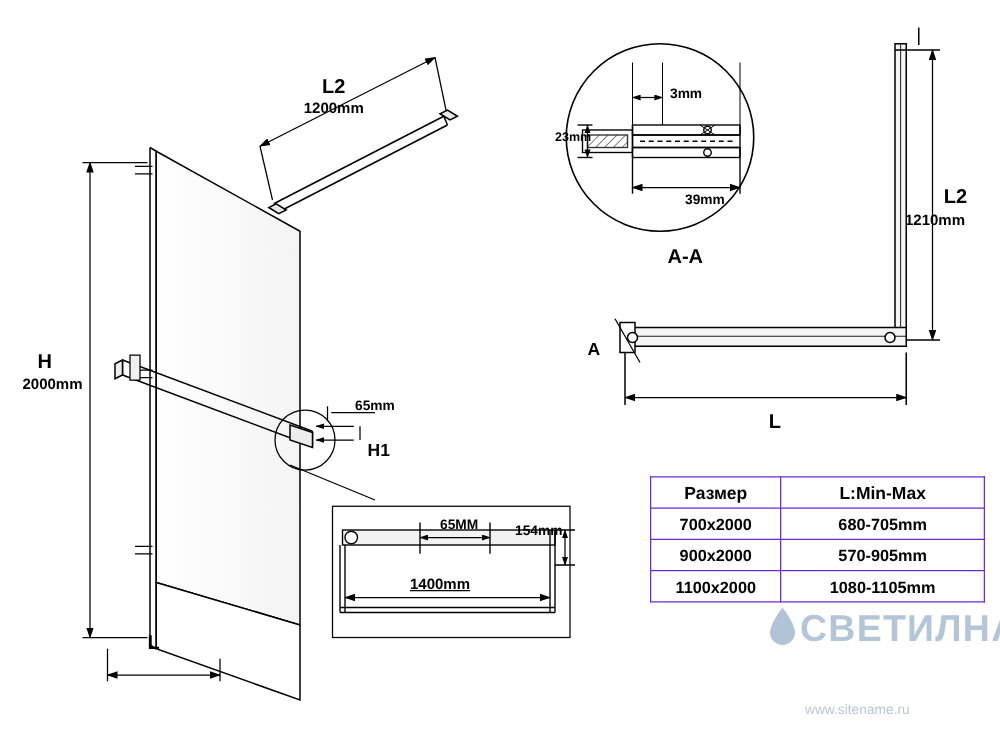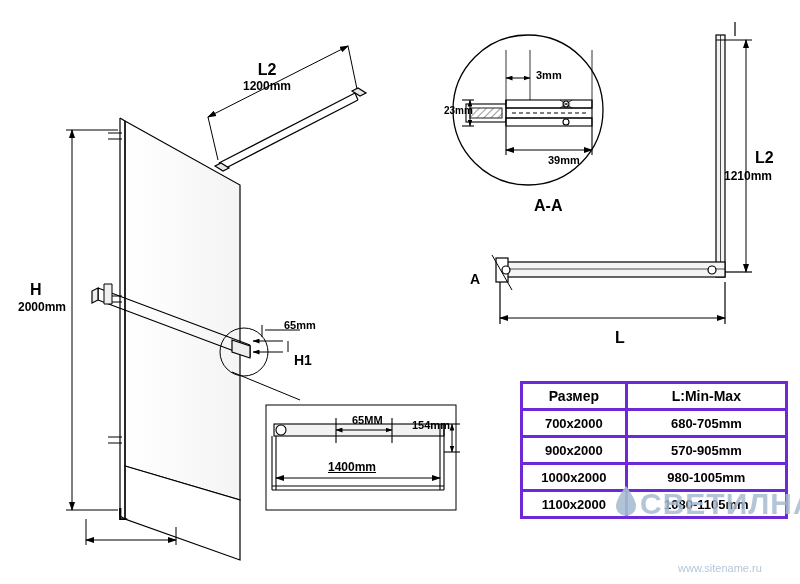--- a/index.html
+++ b/index.html
@@ -45,21 +45,21 @@
   
   #size-table {
     position: absolute;
     left: 520px;
     top: 381px;
     width: 268px;
     border-collapse: collapse;
     background: transparent;
   }
   #size-table td, #size-table th {
-    border: 3px solid #6d28d9;
+    border: 1px solid #6d28d9;
     height: 24px;
     text-align: center;
     font-family: "Liberation Sans", sans-serif;
     font-size: 13px;
     font-weight: bold;
     color: #000000;
     padding: 0;
   }
   #size-table th {
     font-size: 14px;
@@ -77,21 +77,21 @@
   }
   #wm-main {
     left: 640px;
     top: 487px;
     font-size: 30px;
     font-weight: bold;
     letter-spacing: 1px;
     color: #a8bcd2;
   }
   #wm-sub {
-    left: 678px;
+    left: 644px;
     top: 562px;
     font-size: 11px;
     color: #a8bcd2;
   }
   #wm-drop {
     position: absolute;
     left: 614px;
     top: 485px;
     width: 24px;
     height: 32px;
@@ -296,24 +296,20 @@
     <tbody>
       <tr>
         <td class="col-a">700x2000</td>
         <td class="col-b">680-705mm</td>
       </tr>
       <tr>
         <td class="col-a">900x2000</td>
         <td class="col-b">570-905mm</td>
       </tr>
       <tr>
-        <td class="col-a">1000x2000</td>
-        <td class="col-b">980-1005mm</td>
-      </tr>
-      <tr>
         <td class="col-a">1100x2000</td>
         <td class="col-b">1080-1105mm</td>
       </tr>
     </tbody>
   </table>
 
   <svg id="wm-drop" viewBox="0 0 24 32">
     <path d="M12 1 C12 1 22 14 22 21 A10 10 0 0 1 2 21 C2 14 12 1 12 1 Z" fill="#a8bcd2" opacity=".9"></path>
   </svg>
   <div class="wm" id="wm-main">СВЕТИЛНА</div>

